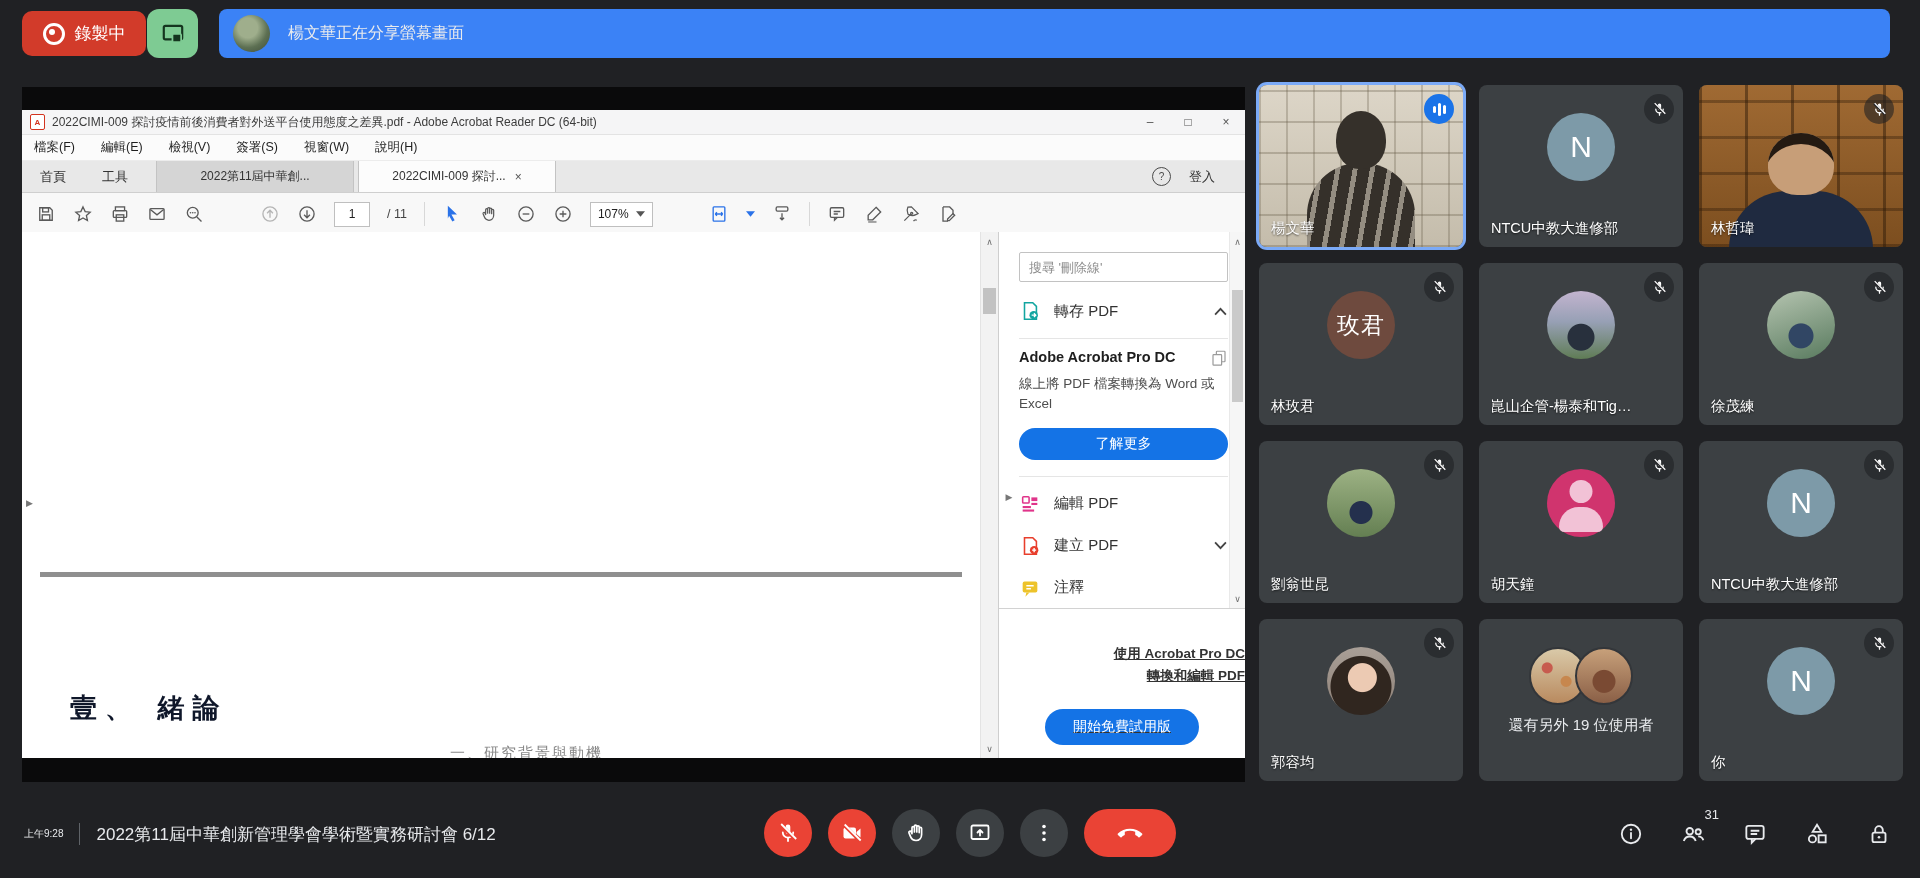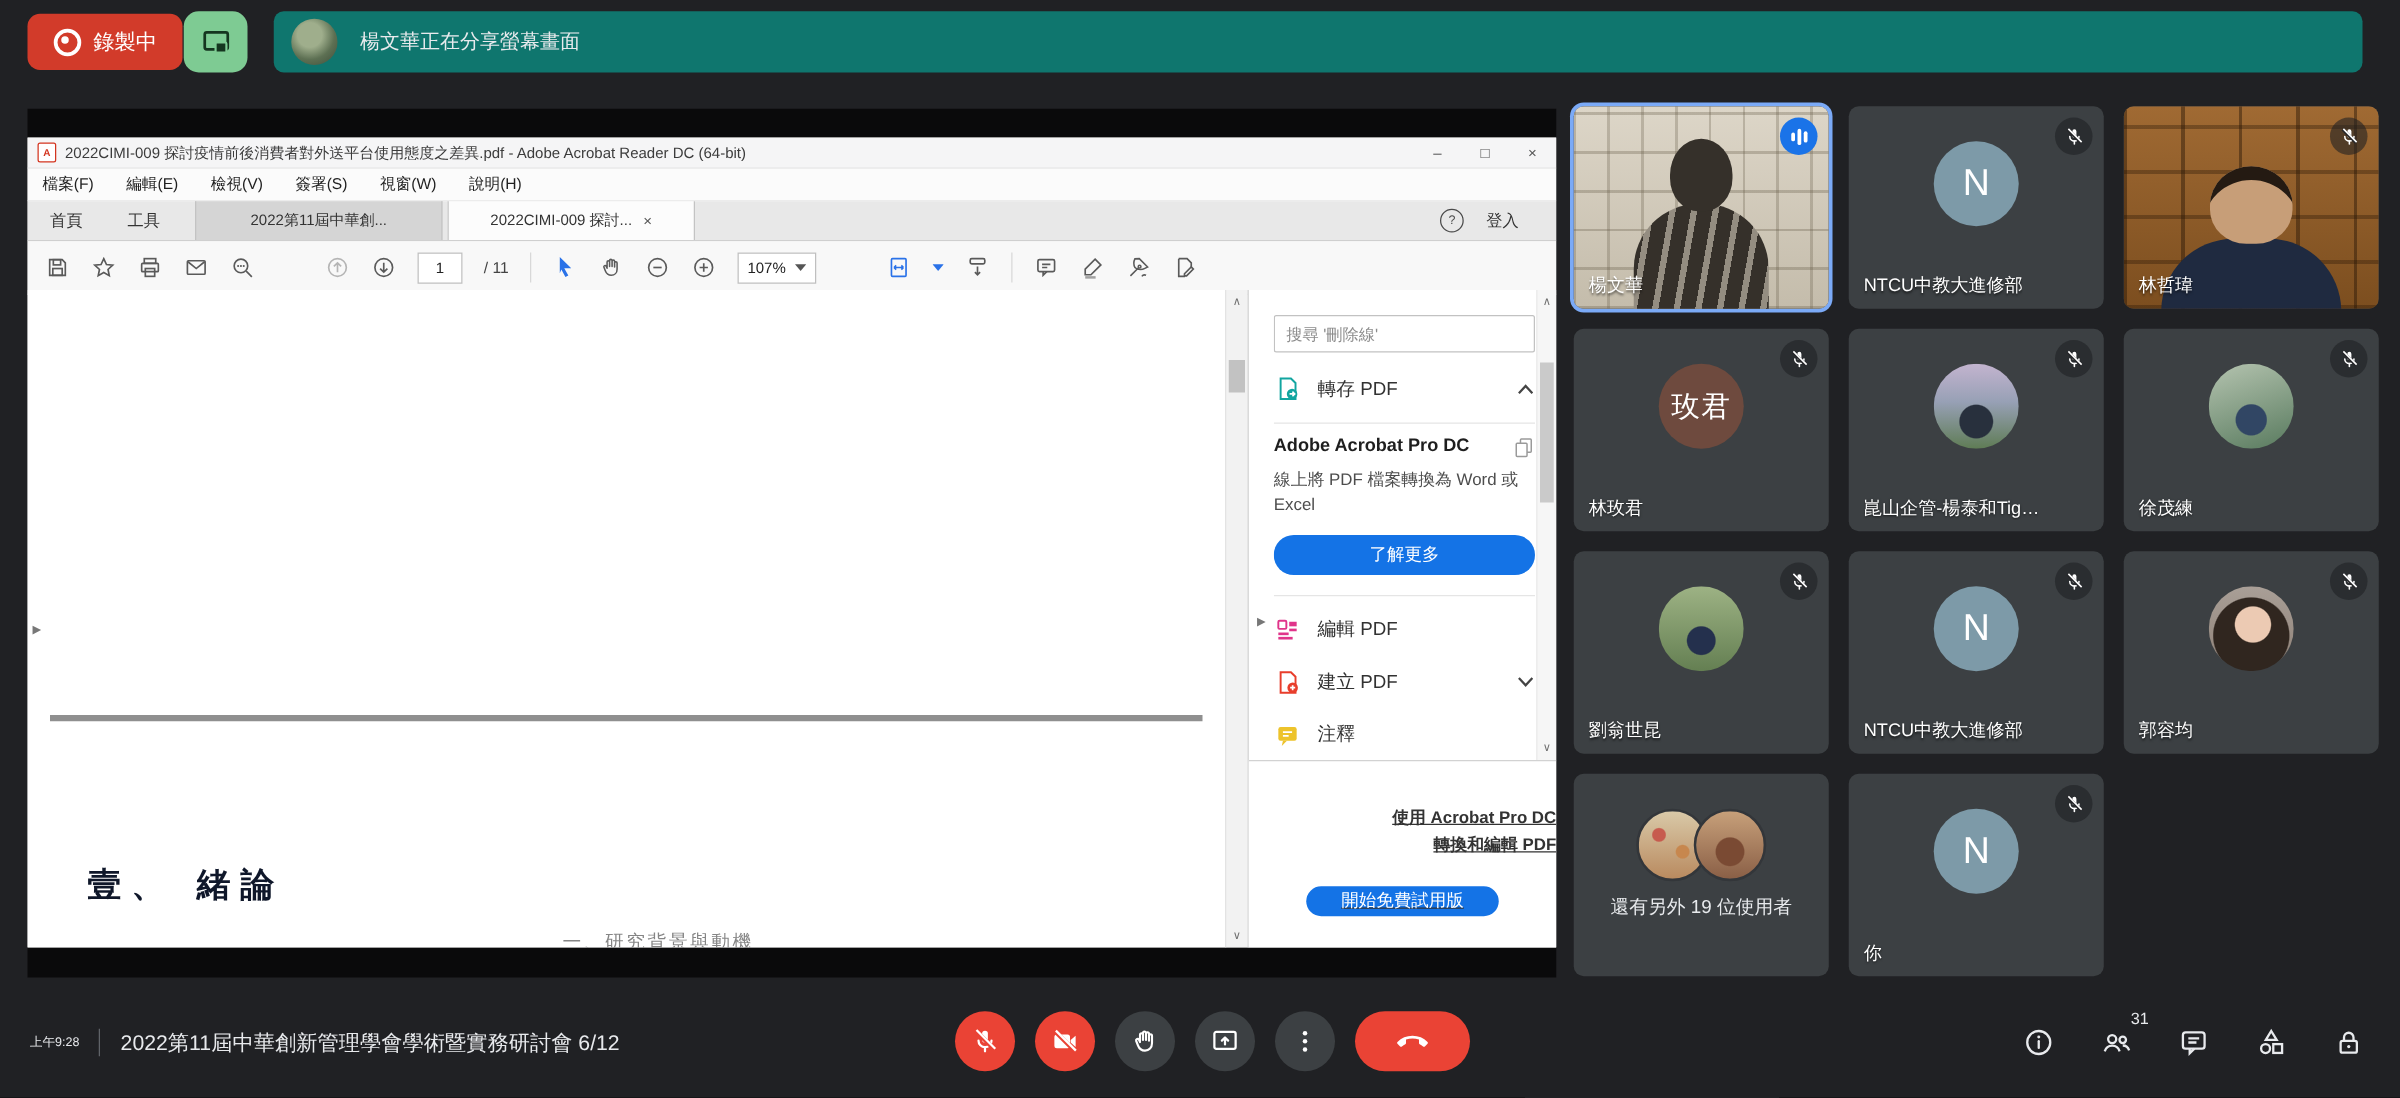--- a/index.html
+++ b/index.html
@@ -11,21 +11,21 @@
   }
   svg{display:block;}
 
   
   .rec-btn{position:absolute;left:22px;top:11px;width:124px;height:45px;background:#d23b2a;border-radius:10px;
     display:flex;align-items:center;justify-content:center;gap:10px;color:#fff;font-size:17px;cursor:default;}
   .rec-ring{width:16px;height:16px;border:3px solid #fff;border-radius:50%;position:relative;}
   .rec-ring::after{content:"";position:absolute;left:3px;top:3px;width:6px;height:6px;background:#fff;border-radius:50%;}
   .share-btn{position:absolute;left:147px;top:9px;width:51px;height:49px;background:#7ecb93;border-radius:12px;
     display:flex;align-items:center;justify-content:center;}
-  .presenting-bar{position:absolute;left:219px;top:9px;right:30px;height:49px;background:#0f766e;border-radius:8px;
+  .presenting-bar{position:absolute;left:219px;top:9px;right:30px;height:49px;background:#3b82f6;border-radius:8px;
     display:flex;align-items:center;gap:18px;padding-left:14px;color:#e8eaed;font-size:16px;}
   .presenter-avatar{width:37px;height:37px;border-radius:50%;
     background:radial-gradient(circle at 40% 35%,#9fae8c 0 30%,#5d7053 60%,#3c4a38 100%);}
 
   
   .share-area{position:absolute;left:22px;top:87px;width:1223px;height:695px;background:#0a0a0b;}
   .acrobat{position:absolute;left:0;top:23px;width:1223px;height:648px;background:#fff;color:#333;overflow:hidden;}
 
   .a-titlebar{height:24px;background:#f5f5f6;border-bottom:1px solid #e3e3e3;display:flex;align-items:center;padding-left:8px;}
   .pdf-glyph{width:13px;height:14px;border:1px solid #d3341f;border-radius:2px;color:#d3341f;font-size:8px;font-weight:bold;
@@ -95,21 +95,21 @@
   .copy-icon{margin-left:auto;width:18px;height:18px;color:#9a9a9a;}
   .promo-desc{font-size:13.5px;color:#4d4d4d;line-height:1.5;margin-top:7px;}
   .learn-btn{margin-top:13px;height:32px;border-radius:16px;background:#1473e6;color:#fff;font-size:14px;
     display:flex;align-items:center;justify-content:center;}
   .pane-scrollbar{position:absolute;right:0;top:0;width:15px;height:376px;background:#f6f6f6;border-left:1px solid #e9e9e9;}
   .pane-thumb{position:absolute;left:2px;right:2px;top:58px;height:112px;background:#cacaca;}
   .pane-footer{position:absolute;left:0;right:0;top:376px;bottom:0;border-top:1px solid #d2d2d2;background:#fff;text-align:right;text-decoration:underline;}
   .footer-line{font-size:13.5px;font-weight:bold;color:#333;}
   .footer-line.l1{margin-top:36px;}
   .footer-line.l2{margin-top:4px;}
-  .trial-btn{margin:24px auto 0;width:154px;height:24px;border-radius:18px;background:#1473e6;color:#fff;
+  .trial-btn{margin:24px auto 0;width:154px;height:36px;border-radius:18px;background:#1473e6;color:#fff;
     font-size:14px;display:flex;align-items:center;justify-content:center;}
 
   
   .pi{width:22px;height:22px;}
 
   
   .tiles{position:absolute;left:1259px;top:85px;width:644px;height:696px;display:grid;
     grid-template-columns:repeat(3,1fr);grid-auto-rows:162px;gap:16px;}
   .tile{position:relative;background:#3c4043;border-radius:8px;overflow:hidden;}
   .tile.speaking{box-shadow:0 0 0 3px #7baaf7;}
@@ -500,20 +500,36 @@
         <svg viewBox="0 0 24 24">
           <rect x="9.7" y="3.5" width="4.6" height="9.5" rx="2.3" fill="#fff"></rect>
           <path d="M6.8 11.5a5.2 5.2 0 0 0 10.4 0" fill="none" stroke="#fff" stroke-width="1.8" stroke-linecap="round"></path>
           <path d="M12 16.8v3.2" stroke="#fff" stroke-width="1.8" stroke-linecap="round"></path>
           <line x1="4.5" y1="3.5" x2="19.5" y2="18.5" stroke="#26272a" stroke-width="3.6"></line>
           <line x1="5.2" y1="3" x2="20.2" y2="18" stroke="#fff" stroke-width="1.8"></line>
         </svg>
       </div>
     </div>
     <div class="tile">
+      <div class="avatar" style="background:#d0346e">
+        <span class="p-head"></span>
+        <span class="p-body"></span>
+      </div>
+      <div class="tile-name">胡天鐘</div>
+      <div class="mic-badge">
+        <svg viewBox="0 0 24 24">
+          <rect x="9.7" y="3.5" width="4.6" height="9.5" rx="2.3" fill="#fff"></rect>
+          <path d="M6.8 11.5a5.2 5.2 0 0 0 10.4 0" fill="none" stroke="#fff" stroke-width="1.8" stroke-linecap="round"></path>
+          <path d="M12 16.8v3.2" stroke="#fff" stroke-width="1.8" stroke-linecap="round"></path>
+          <line x1="4.5" y1="3.5" x2="19.5" y2="18.5" stroke="#26272a" stroke-width="3.6"></line>
+          <line x1="5.2" y1="3" x2="20.2" y2="18" stroke="#fff" stroke-width="1.8"></line>
+        </svg>
+      </div>
+    </div>
+    <div class="tile">
       <div class="avatar letter" style="background:#7d9aa8">N</div>
       <div class="tile-name">NTCU中教大進修部</div>
       <div class="mic-badge">
         <svg viewBox="0 0 24 24">
           <rect x="9.7" y="3.5" width="4.6" height="9.5" rx="2.3" fill="#fff"></rect>
           <path d="M6.8 11.5a5.2 5.2 0 0 0 10.4 0" fill="none" stroke="#fff" stroke-width="1.8" stroke-linecap="round"></path>
           <path d="M12 16.8v3.2" stroke="#fff" stroke-width="1.8" stroke-linecap="round"></path>
           <line x1="4.5" y1="3.5" x2="19.5" y2="18.5" stroke="#26272a" stroke-width="3.6"></line>
           <line x1="5.2" y1="3" x2="20.2" y2="18" stroke="#fff" stroke-width="1.8"></line>
         </svg>

